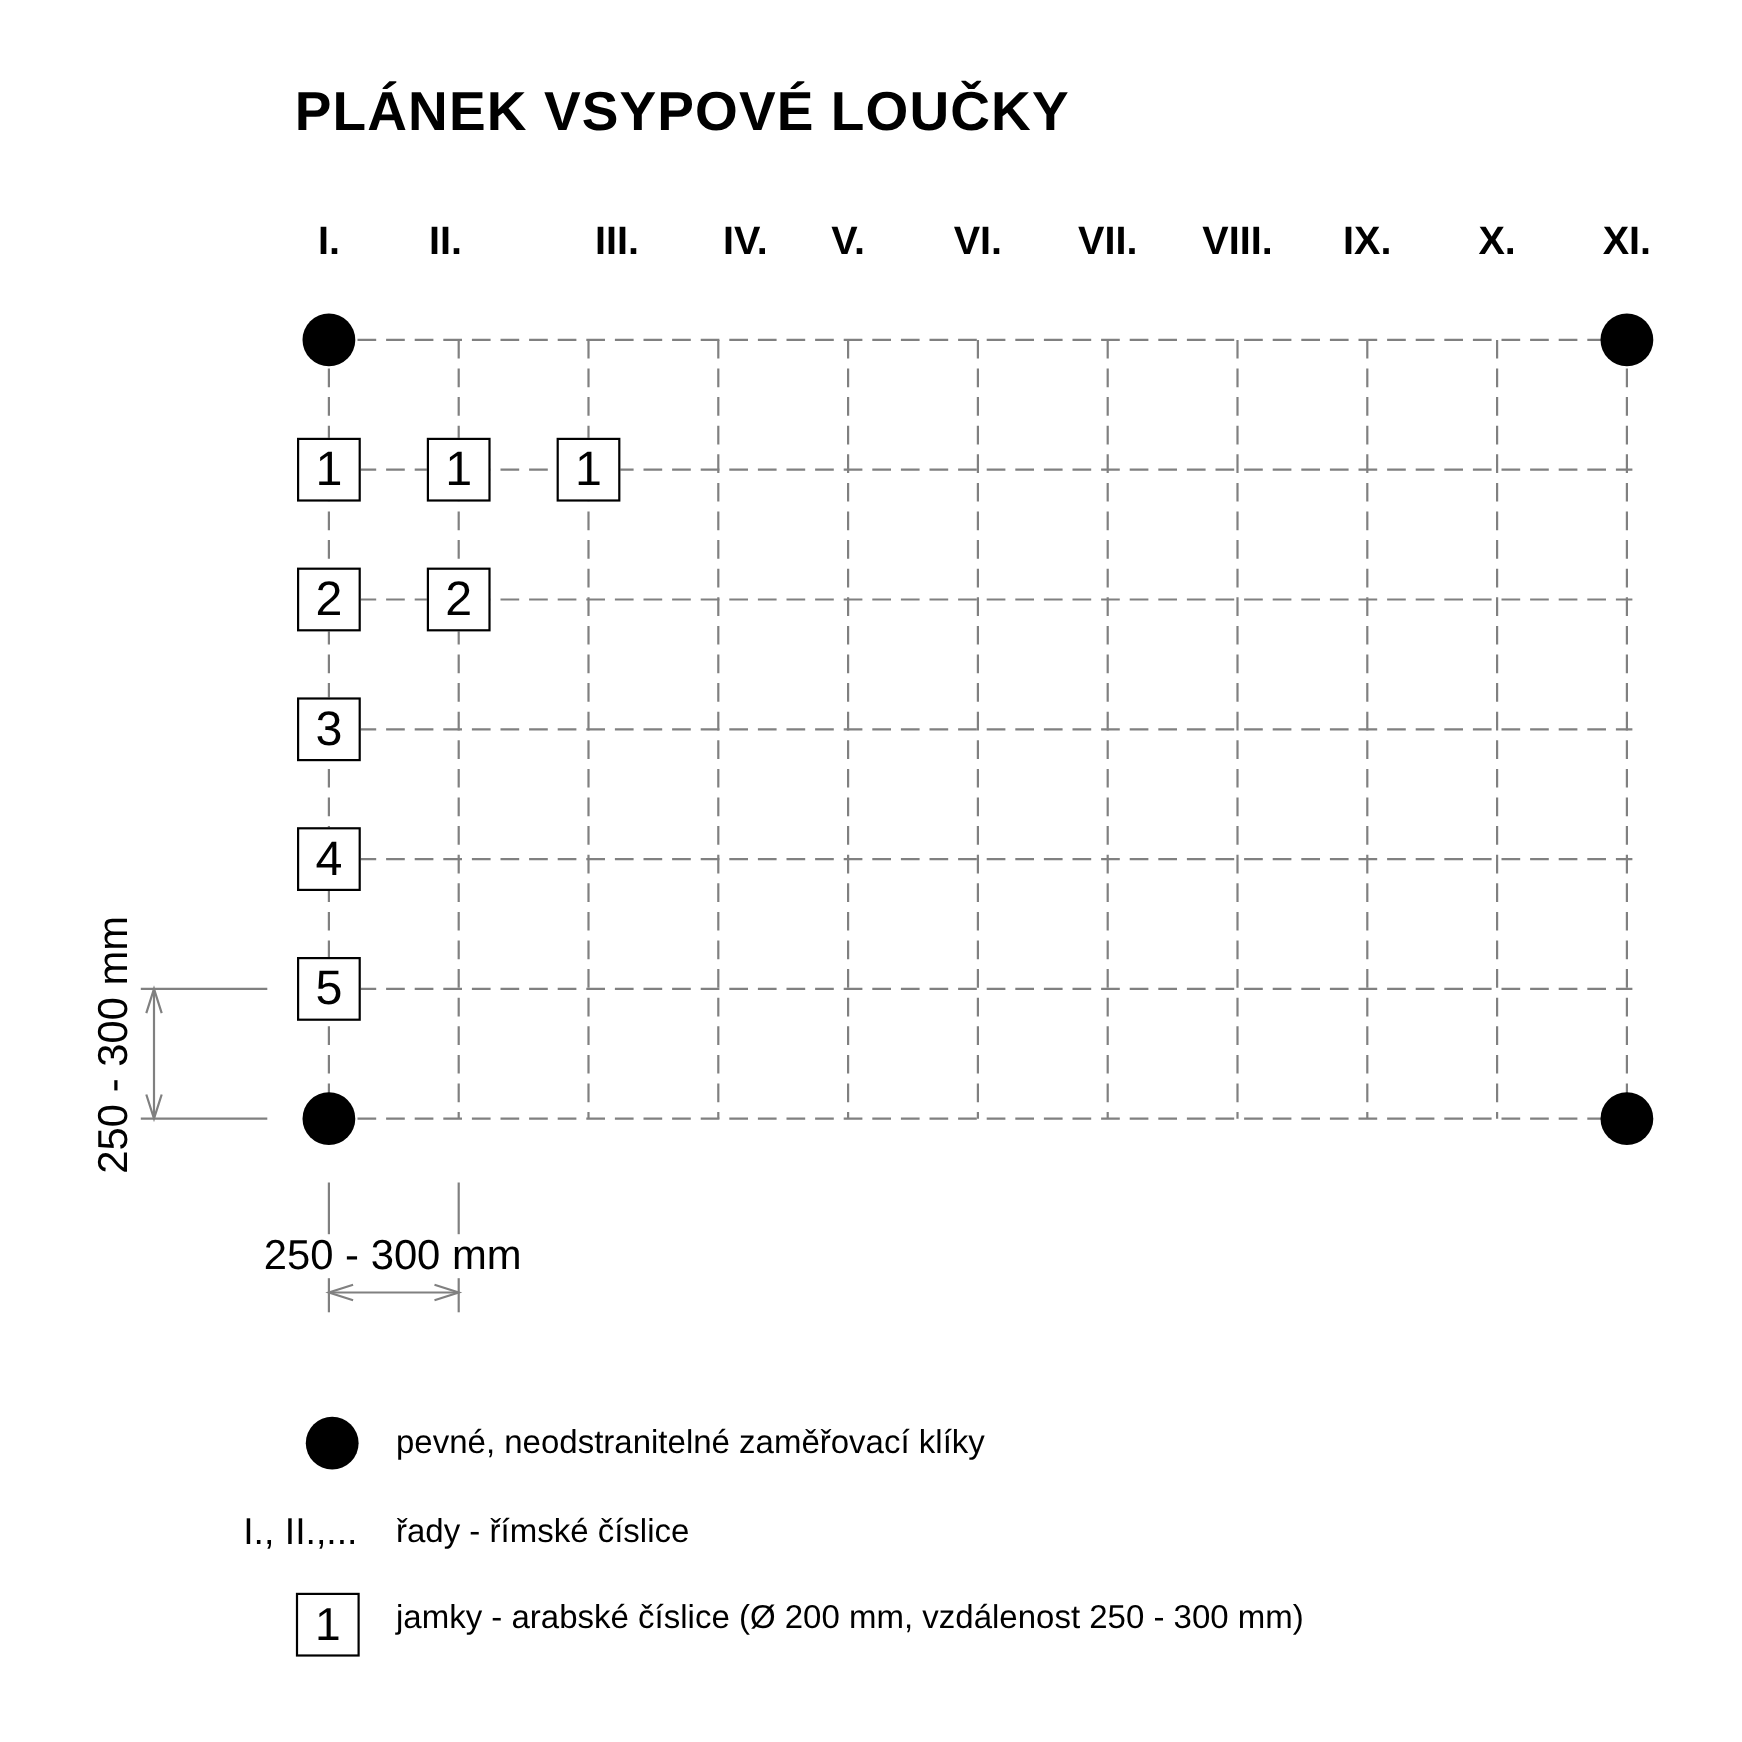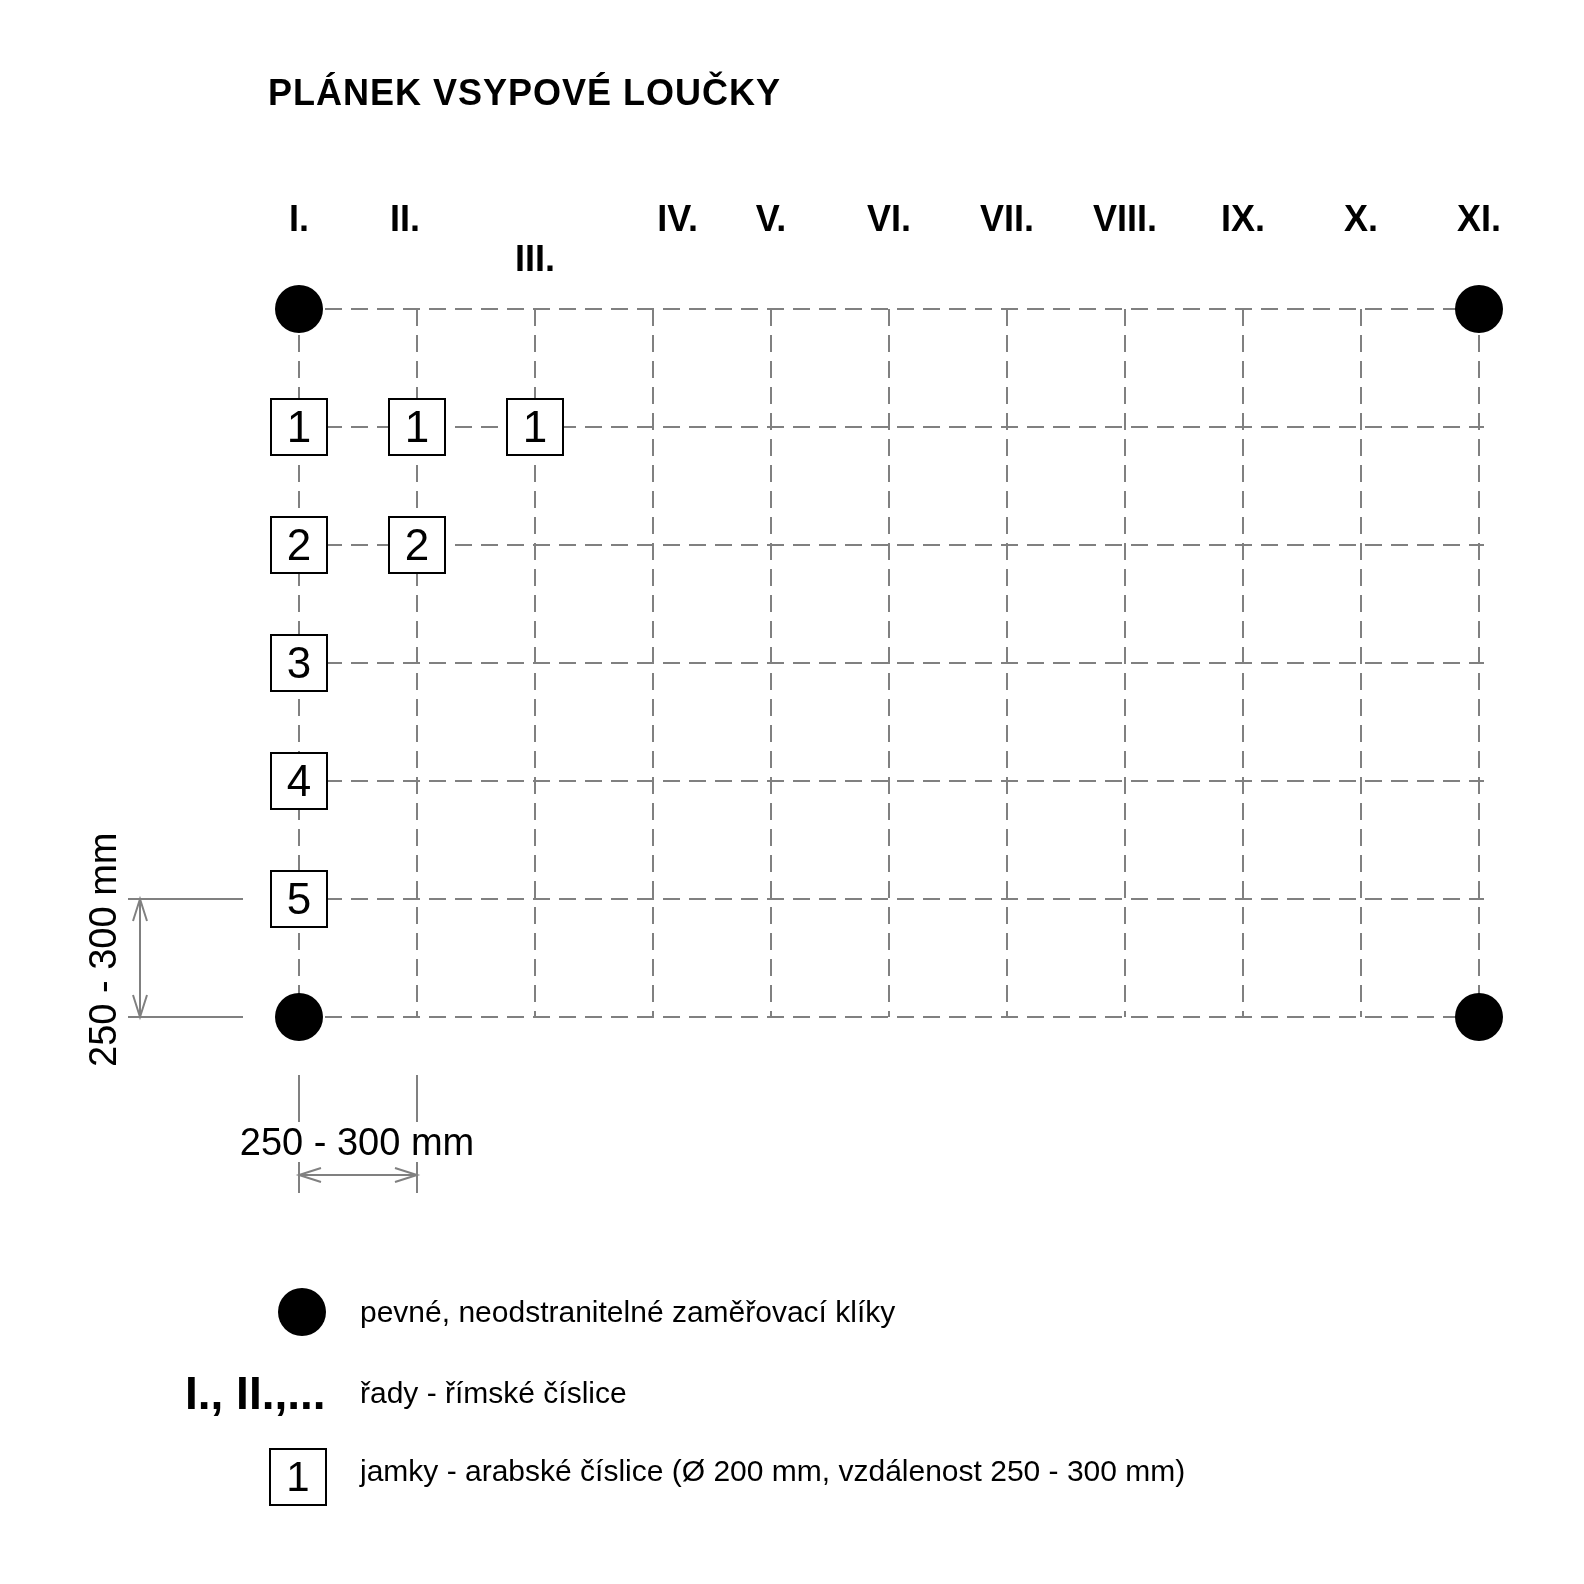--- a/index.html
+++ b/index.html
@@ -2,21 +2,21 @@
 <html><head>
 <meta charset="utf-8">
 <style>
   html,body{margin:0;padding:0;background:#ffffff;}
   #canvas{
     position:relative;width:1584px;height:1584px;background:#ffffff;overflow:hidden;
     font-family:"Liberation Sans",sans-serif;color:#000;
   }
   .abs{position:absolute;}
   #title{
-    left:268px;top:72px;font-size:36px;font-weight:bold;letter-spacing:1px;white-space:nowrap;
+    left:268px;top:72px;font-size:50px;font-weight:bold;letter-spacing:1px;white-space:nowrap;
   }
   .col-header{
     position:absolute;top:198px;width:90px;text-align:center;
     font-size:36px;font-weight:bold;white-space:nowrap;
   }
   #grid-svg{position:absolute;left:0;top:0;}
   .pit-square{
     position:absolute;width:54px;height:54px;background:#ffffff;border:2px solid #000000;
     display:flex;align-items:center;justify-content:center;font-size:44px;
   }
@@ -33,37 +33,37 @@
   }
   #dim-label-horizontal{left:237px;top:1122px;width:240px;}
   .legend-symbol-circle{
     position:absolute;width:48px;height:48px;border-radius:50%;background:#000000;
   }
   .legend-symbol-square{
     position:absolute;width:54px;height:54px;background:#ffffff;border:2px solid #000000;
     display:flex;align-items:center;justify-content:center;font-size:42px;
   }
   .legend-symbol-roman{
-    position:absolute;width:140px;text-align:right;font-size:46px;font-weight:bold;
+    position:absolute;width:140px;text-align:right;font-size:34px;font-weight:normal;
     line-height:38px;white-space:nowrap;
   }
   .legend-text{
     position:absolute;left:360px;font-size:30px;line-height:38px;white-space:nowrap;
   }
 </style>
 </head>
 <body>
 
 <div id="canvas">
   <div id="title" class="abs">PLÁNEK VSYPOVÉ LOUČKY</div>
 
   <div id="headers">
       <div class="col-header" style="left: 254px;">I.</div>
       <div class="col-header" style="left: 360px;">II.</div>
-      <div class="col-header" style="left: 490px; margin-top: 40px;">III.</div>
+      <div class="col-header" style="left: 516px;">III.</div>
       <div class="col-header" style="left: 608px; text-align: right;">IV.</div>
       <div class="col-header" style="left: 726px;">V.</div>
       <div class="col-header" style="left: 844px;">VI.</div>
       <div class="col-header" style="left: 962px;">VII.</div>
       <div class="col-header" style="left: 1080px;">VIII.</div>
       <div class="col-header" style="left: 1198px;">IX.</div>
       <div class="col-header" style="left: 1316px;">X.</div>
       <div class="col-header" style="left: 1434px;">XI.</div>
     </div>
 

